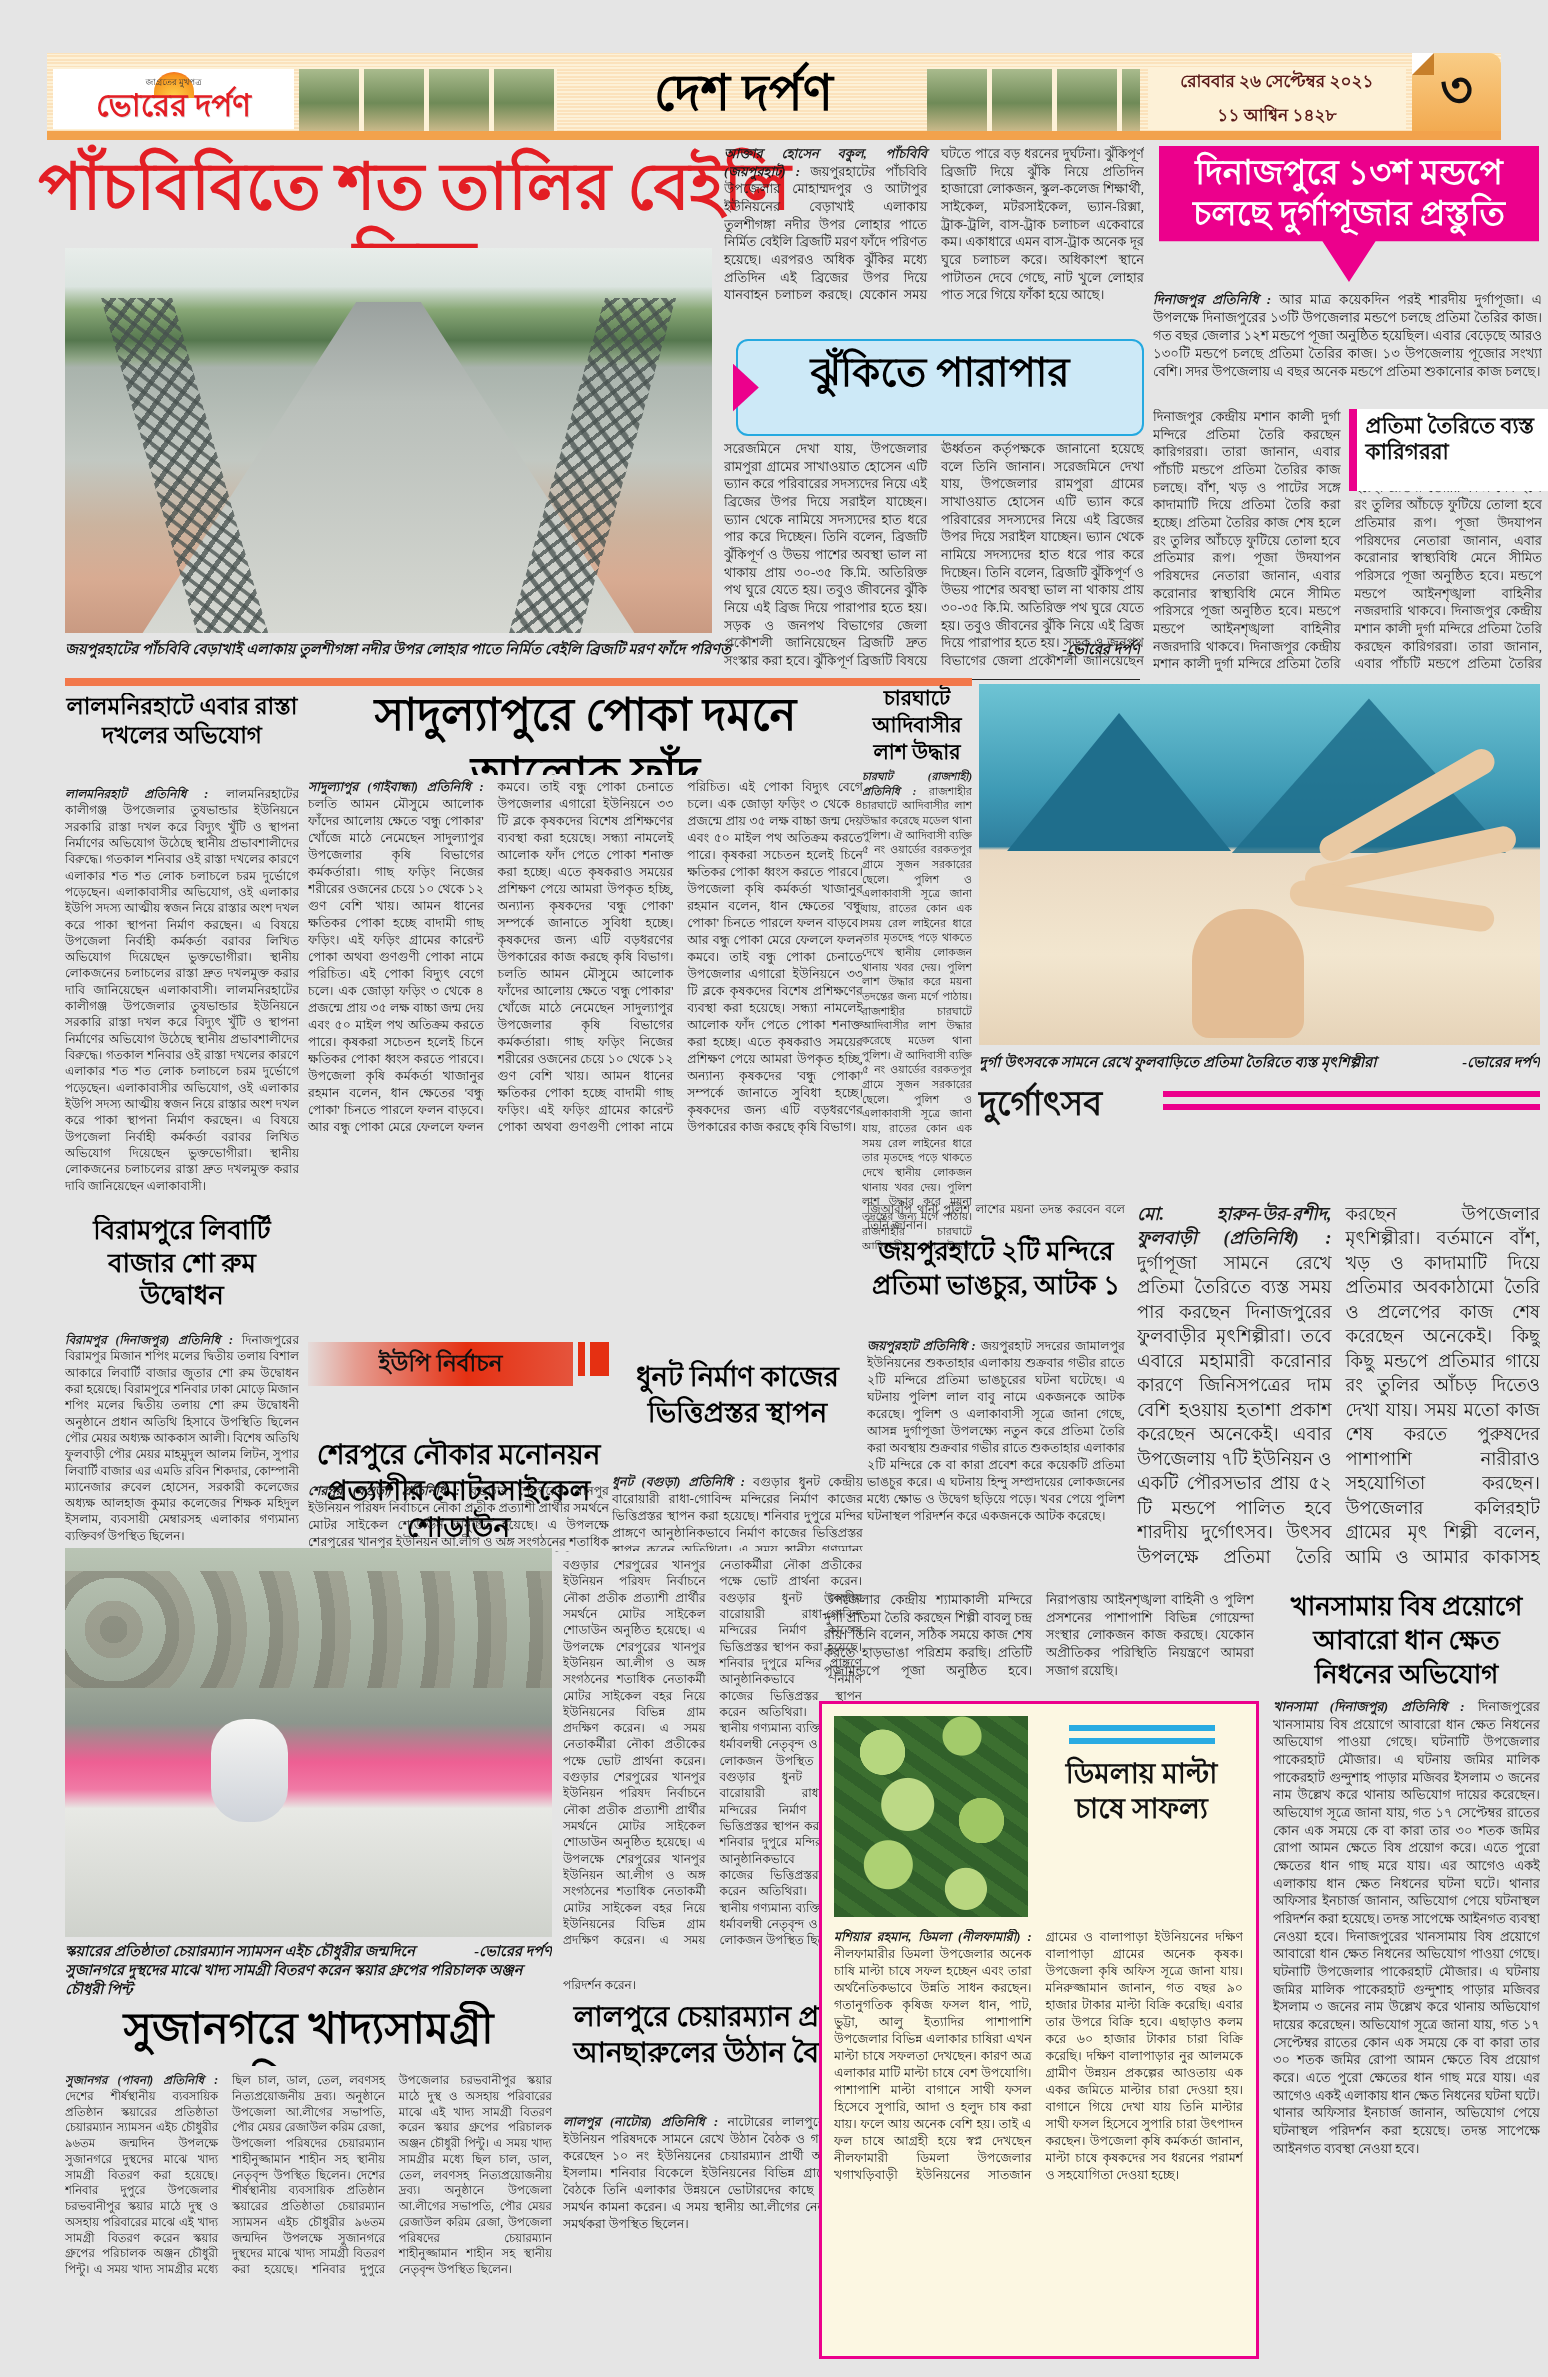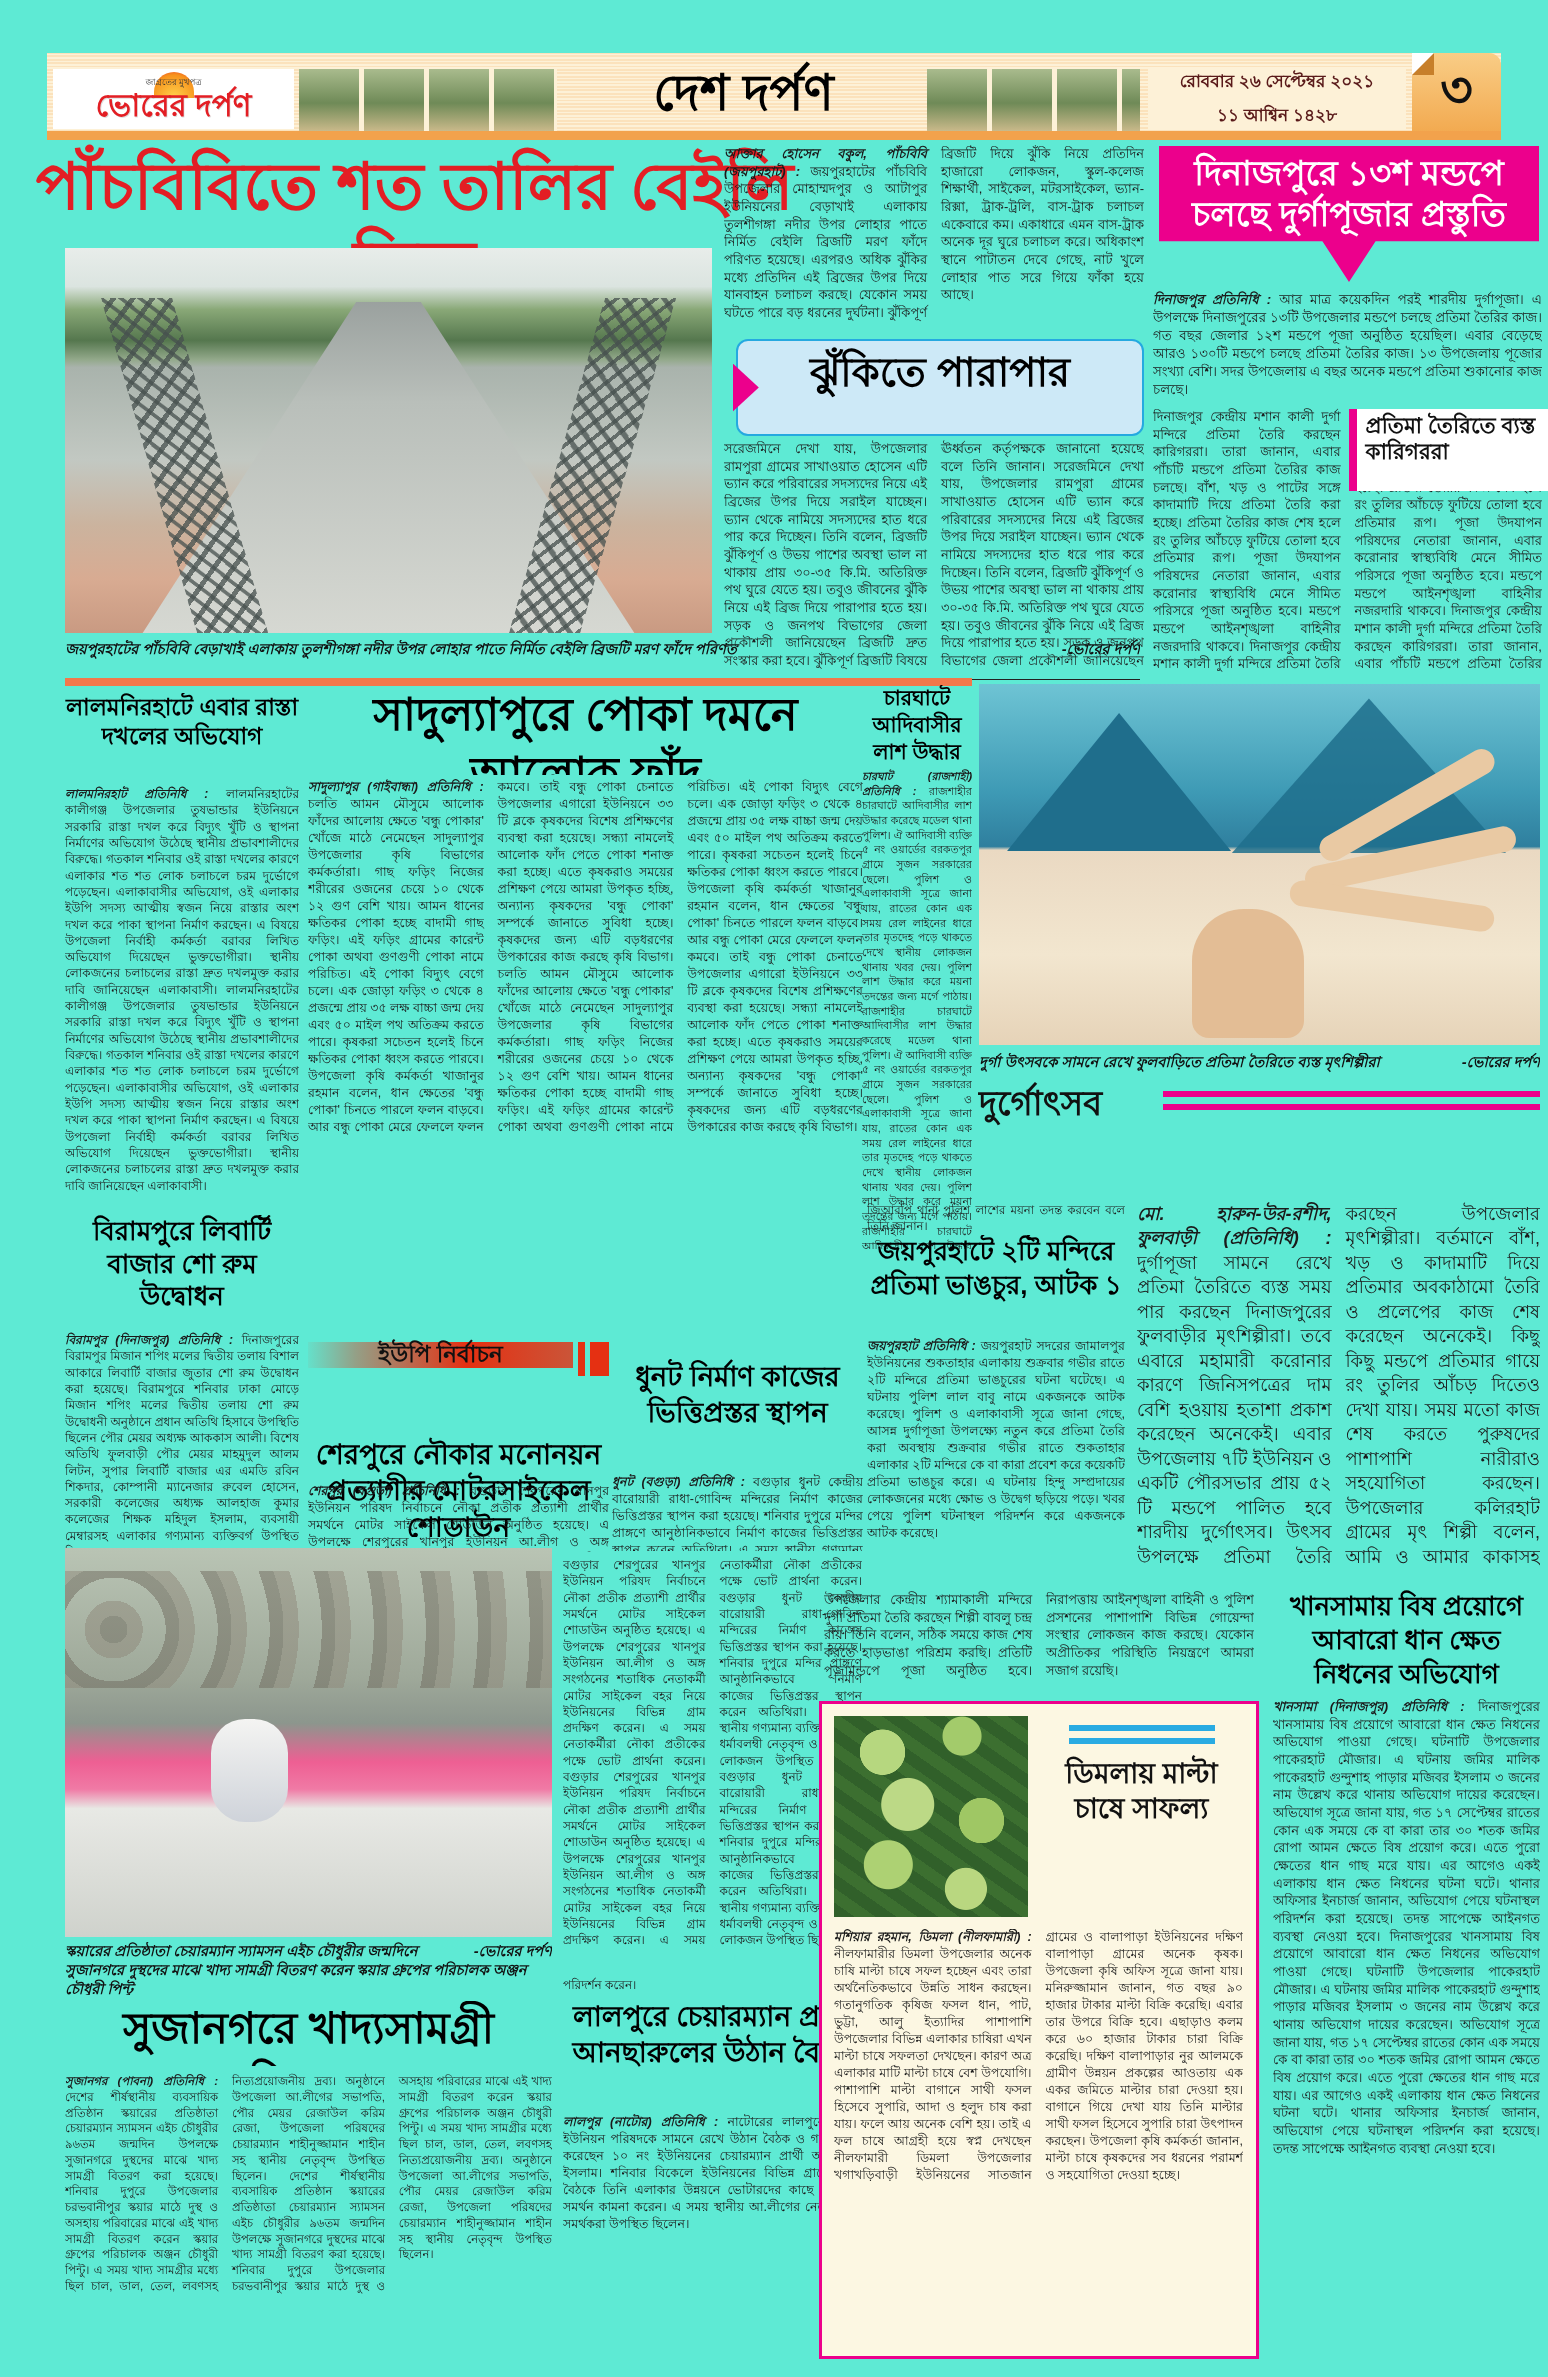--- a/index.html
+++ b/index.html
@@ -1,17 +1,17 @@
 <!DOCTYPE html>
 <html lang="bn" style="font-size:13.8px"><head>
 <meta charset="utf-8">
 <style>
   html,body{margin:0;padding:0;background:#ffffff;}
-  #page{position:relative;width:1548px;height:2377px;background:#5eead4;overflow:hidden;
-        font-family:Liberation Sans, sans-serif;color:#111;}
+  #page{position:relative;width:1548px;height:2377px;background:#e5e5e5;overflow:hidden;
+        font-family:Liberation Serif, serif;color:#111;}
   .abs{position:absolute;}
   .jtext{font-size:12.5px;line-height:1.36;text-align:justify;overflow:hidden;color:#1a1a1a;}
   .cols2{column-count:2;column-gap:13.8px;}
   .cols3{column-count:3;column-gap:13.8px;}
   .byline{font-weight:bold;font-style:italic;}
   .hl{font-weight:bold;color:#000;text-align:center;overflow:hidden;}
   .caption{font-style:italic;font-weight:600;font-size:14.6px;line-height:1.3;overflow:hidden;}
   .credit{float:right;font-weight:bold;}
   
   #masthead-band{background:#fdf1d7;background-image:repeating-linear-gradient(0deg,rgba(243,166,79,.20) 0 1.7px,transparent 1.7px 3.4px);}
@@ -192,21 +192,21 @@
     <span>দুর্গাপূজা সামনে রেখে প্রতিমা তৈরিতে ব্যস্ত সময় পার করছেন দিনাজপুরের ফুলবাড়ীর মৃৎশিল্পীরা। তবে এবারে মহামারী করোনার কারণে জিনিসপত্রের দাম বেশি হওয়ায় হতাশা প্রকাশ করেছেন অনেকেই। এবার উপজেলায় ৭টি ইউনিয়ন ও একটি পৌরসভার প্রায় ৫২ টি মন্ডপে পালিত হবে শারদীয় দুর্গোৎসব। উৎসব উপলক্ষে প্রতিমা তৈরি করছেন উপজেলার মৃৎশিল্পীরা। বর্তমানে বাঁশ, খড় ও কাদামাটি দিয়ে প্রতিমার অবকাঠামো তৈরি ও প্রলেপের কাজ শেষ করেছেন অনেকেই। কিছু কিছু মন্ডপে প্রতিমার গায়ে রং তুলির আঁচড় দিতেও দেখা যায়। সময় মতো কাজ শেষ করতে পুরুষদের পাশাপাশি নারীরাও সহযোগিতা করছেন। উপজেলার কলিরহাট গ্রামের মৃৎ শিল্পী বলেন, আমি ও আমার কাকাসহ এবার পাঁচটি মন্ডপের প্রতিমা তৈরির কাজ করছি।</span>
   </div>
   <div class="abs jtext cols2" style="left:824px;top:1591px;width:430px;height:105px;font-size:13px;">উপজেলার কেন্দ্রীয় শ্যামাকালী মন্দিরে দুর্গা প্রতিমা তৈরি করছেন শিল্পী বাবলু চন্দ্র রায়। তিনি বলেন, সঠিক সময়ে কাজ শেষ করতে হাড়ভাঙা পরিশ্রম করছি। প্রতিটি পূজামন্ডপে পূজা অনুষ্ঠিত হবে। নিরাপত্তায় আইনশৃঙ্খলা বাহিনী ও পুলিশ প্রসশনের পাশাপাশি বিভিন্ন গোয়েন্দা সংস্থার লোকজন কাজ করছে। যেকোন অপ্রীতিকর পরিস্থিতি নিয়ন্ত্রণে আমরা সজাগ রয়েছি।</div>
 
   <div class="abs hl" style="left:1273px;top:1590px;width:267px;height:105px;font-size:26px;line-height:1.3;">খানসামায় বিষ প্রয়োগে আবারো ধান ক্ষেত নিধনের অভিযোগ</div>
   <div class="abs jtext" style="left:1273px;top:1698px;width:267px;height:662px;font-size:13px;">
     <span class="byline">খানসামা (দিনাজপুর) প্রতিনিধি :</span>
     <span>দিনাজপুরের খানসামায় বিষ প্রয়োগে আবারো ধান ক্ষেত নিধনের অভিযোগ পাওয়া গেছে। ঘটনাটি উপজেলার পাকেরহাট মৌজার। এ ঘটনায় জমির মালিক পাকেরহাট গুন্দুশাহ পাড়ার মজিবর ইসলাম ৩ জনের নাম উল্লেখ করে থানায় অভিযোগ দায়ের করেছেন। অভিযোগ সূত্রে জানা যায়, গত ১৭ সেপ্টেম্বর রাতের কোন এক সময়ে কে বা কারা তার ৩০ শতক জমির রোপা আমন ক্ষেতে বিষ প্রয়োগ করে। এতে পুরো ক্ষেতের ধান গাছ মরে যায়। এর আগেও একই এলাকায় ধান ক্ষেত নিধনের ঘটনা ঘটে। থানার অফিসার ইনচার্জ জানান, অভিযোগ পেয়ে ঘটনাস্থল পরিদর্শন করা হয়েছে। তদন্ত সাপেক্ষে আইনগত ব্যবস্থা নেওয়া হবে। দিনাজপুরের খানসামায় বিষ প্রয়োগে আবারো ধান ক্ষেত নিধনের অভিযোগ পাওয়া গেছে। ঘটনাটি উপজেলার পাকেরহাট মৌজার। এ ঘটনায় জমির মালিক পাকেরহাট গুন্দুশাহ পাড়ার মজিবর ইসলাম ৩ জনের নাম উল্লেখ করে থানায় অভিযোগ দায়ের করেছেন। অভিযোগ সূত্রে জানা যায়, গত ১৭ সেপ্টেম্বর রাতের কোন এক সময়ে কে বা কারা তার ৩০ শতক জমির রোপা আমন ক্ষেতে বিষ প্রয়োগ করে। এতে পুরো ক্ষেতের ধান গাছ মরে যায়। এর আগেও একই এলাকায় ধান ক্ষেত নিধনের ঘটনা ঘটে। থানার অফিসার ইনচার্জ জানান, অভিযোগ পেয়ে ঘটনাস্থল পরিদর্শন করা হয়েছে। তদন্ত সাপেক্ষে আইনগত ব্যবস্থা নেওয়া হবে।</span>
   </div>
 
-  <div class="abs" id="sherpur-kicker" style="left:308px;top:1342px;width:265px;height:26px;">ইউপি নির্বাচন</div>
+  <div class="abs" id="sherpur-kicker" style="left:308px;top:1342px;width:265px;height:44px;">ইউপি নির্বাচন</div>
   <div class="abs red-sq" style="left:578px;top:1342px;width:6.9px;height:34px;"></div>
   <div class="abs red-sq" style="left:590px;top:1342px;width:19px;height:34px;"></div>
   <div class="abs hl" style="left:308px;top:1437px;width:301px;height:100px;font-size:28px;line-height:1.3;">শেরপুরে নৌকার মনোনয়ন প্রত্যাশীর মোটরসাইকেল শোডাউন</div>
   <div class="abs jtext" style="left:308px;top:1483px;width:301px;height:69px;font-size:12.5px;">
     <span class="byline">শেরপুর (বগুড়া) প্রতিনিধি :</span>
     <span>বগুড়ার শেরপুরের খানপুর ইউনিয়ন পরিষদ নির্বাচনে নৌকা প্রতীক প্রত্যাশী প্রার্থীর সমর্থনে মোটর সাইকেল শোডাউন অনুষ্ঠিত হয়েছে। এ উপলক্ষে শেরপুরের খানপুর ইউনিয়ন আ.লীগ ও অঙ্গ সংগঠনের শতাধিক নেতাকর্মী মোটর সাইকেল বহর নিয়ে ইউনিয়নের বিভিন্ন গ্রাম প্রদক্ষিণ করেন। এ সময় নেতাকর্মীরা নৌকা প্রতীকের পক্ষে ভোট প্রার্থনা করেন।</span>
   </div>
 
   <div class="abs hl" style="left:612px;top:1359px;width:251px;height:112px;font-size:27.5px;line-height:1.3;">ধুনট নির্মাণ কাজের ভিত্তিপ্রস্তর স্থাপন</div>
   <div class="abs jtext" style="left:612px;top:1474px;width:251px;height:77px;font-size:12.5px;">

